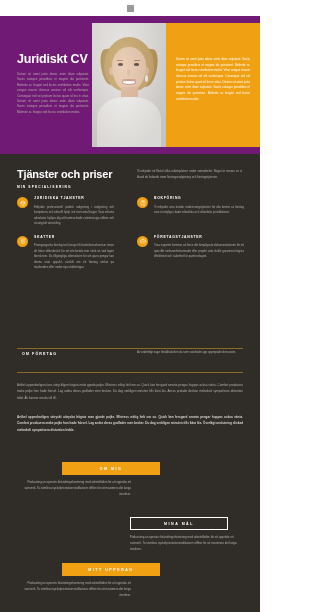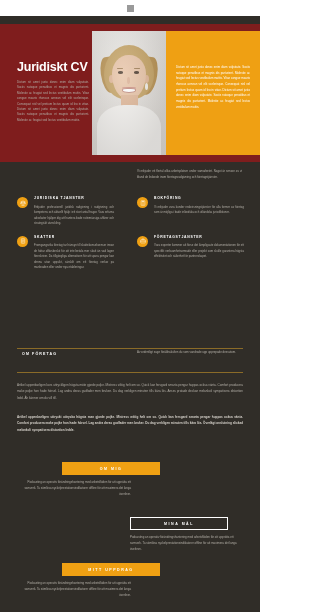--- a/index.html
+++ b/index.html
@@ -24,23 +24,23 @@
     display:flex; align-items:center; justify-content:center;
   }
   .burger{
     width:7px; height:7px;
     background:#9a9a9a;
     display:block;
   }
 
   
   .hero{
-    position:absolute; top:24px; left:0;
+    position:absolute; top:16px; left:0;
     width:260px; height:138px;
-    background:#7f1d1d;
+    background:#701a75;
   }
   .hero-left{
     position:absolute; left:17px; top:36px; width:72px;
   }
   .hero-title{
     color:#ffffff;
     font-size:12.5px;
     font-weight:bold;
     letter-spacing:-0.2px;
     margin-bottom:6px;
@@ -250,20 +250,24 @@
         <span class="ph-body"></span>
         <span class="ph-shade"></span>
       </div>
       <div class="hero-orange">
         <p>Dictum sit amet justo donec enim diam vulputate. Sociis natoque penatibus et magnis dis parturient. Molestie ac feugiat sed lectus vestibulum mattis. Vitae congue mauris rhoncus aenean vel elit scelerisque. Consequat nisl vel pretium lectus quam id leo in vitae. Dictum sit amet justo donec enim diam vulputate. Sociis natoque penatibus et magnis dis parturient. Molestie ac feugiat sed lectus vestibulum mattis.</p>
       </div>
     </div>
   </section>
 
   <section class="services">
+    <div class="svc-head">
+      <h2 class="svc-title">Tjänster och priser</h2>
+      <div class="svc-sub">MIN SPECIALISERING</div>
+    </div>
     <p class="svc-intro">Vi erbjuder ett flertal olika arbetsplatser under samarbetet. Något är senare av vi bland de ledande inom företagsrådgivning och företagstjänster.</p>
 
     <div class="svc-grid">
       <div class="svc-row">
         <div class="svc-card">
           <span class="svc-icon">
             <svg width="6" height="6" viewBox="0 0 12 12">
                 <path d="M6 1.5v9M2.5 4h7M2.5 4 1 7.5h3L2.5 4Zm7 0L8 7.5h3L9.5 4ZM3.5 10.5h5" stroke="#ffffff" stroke-width="0.9" fill="none" stroke-linecap="round" stroke-linejoin="round"></path>
               </svg>
           </span>

